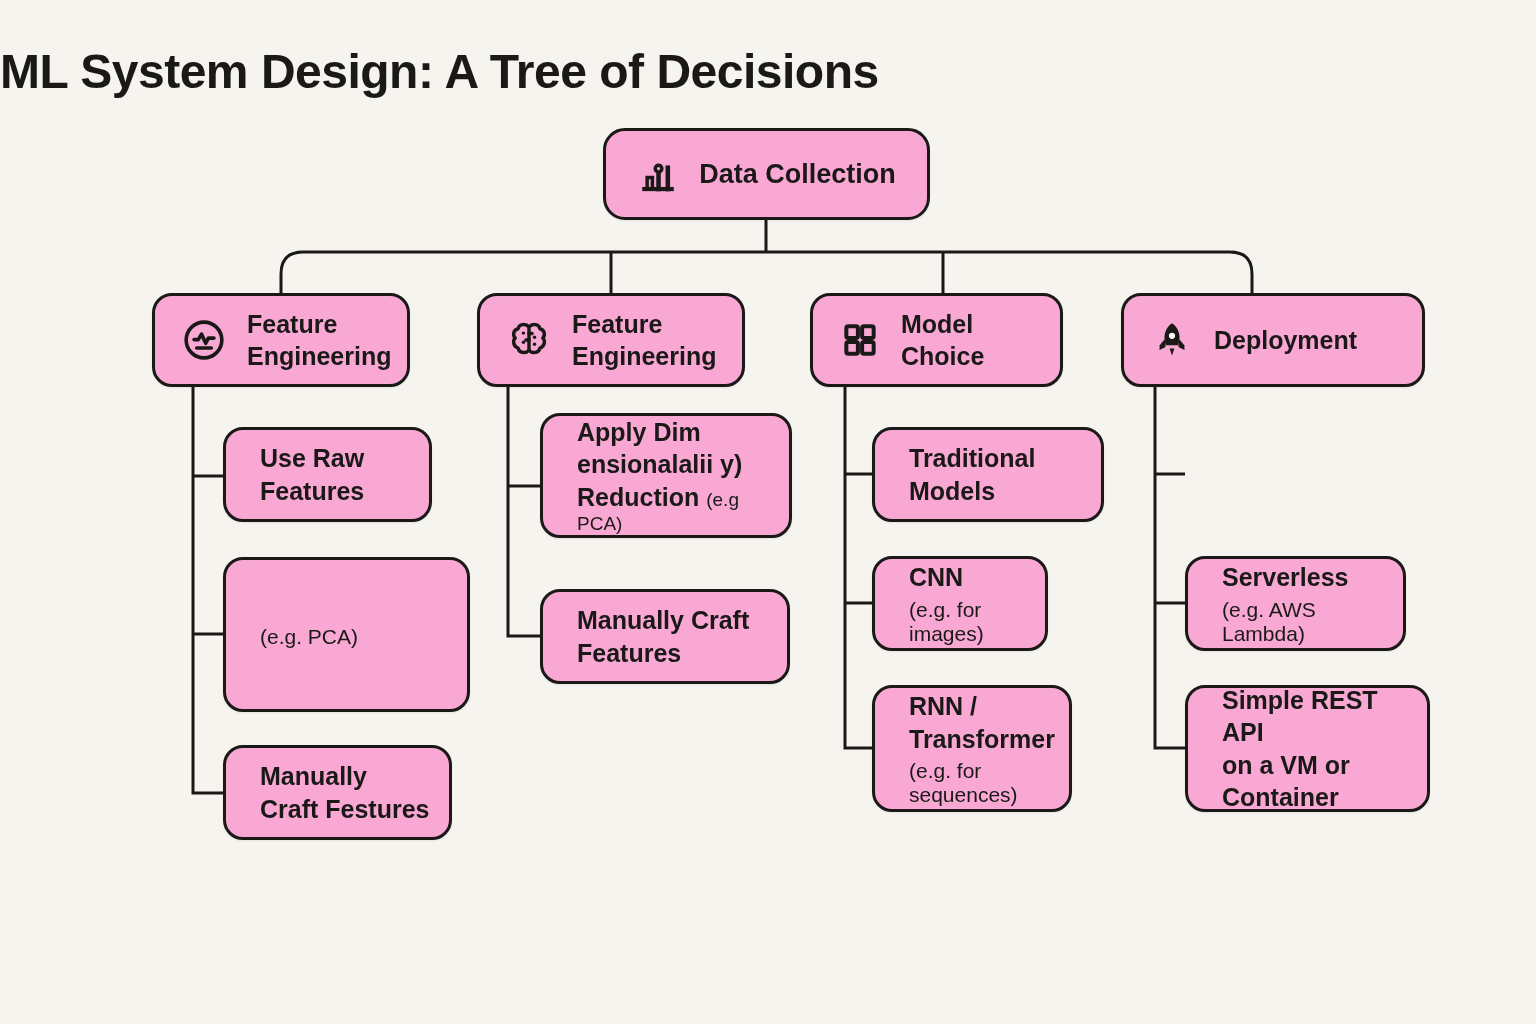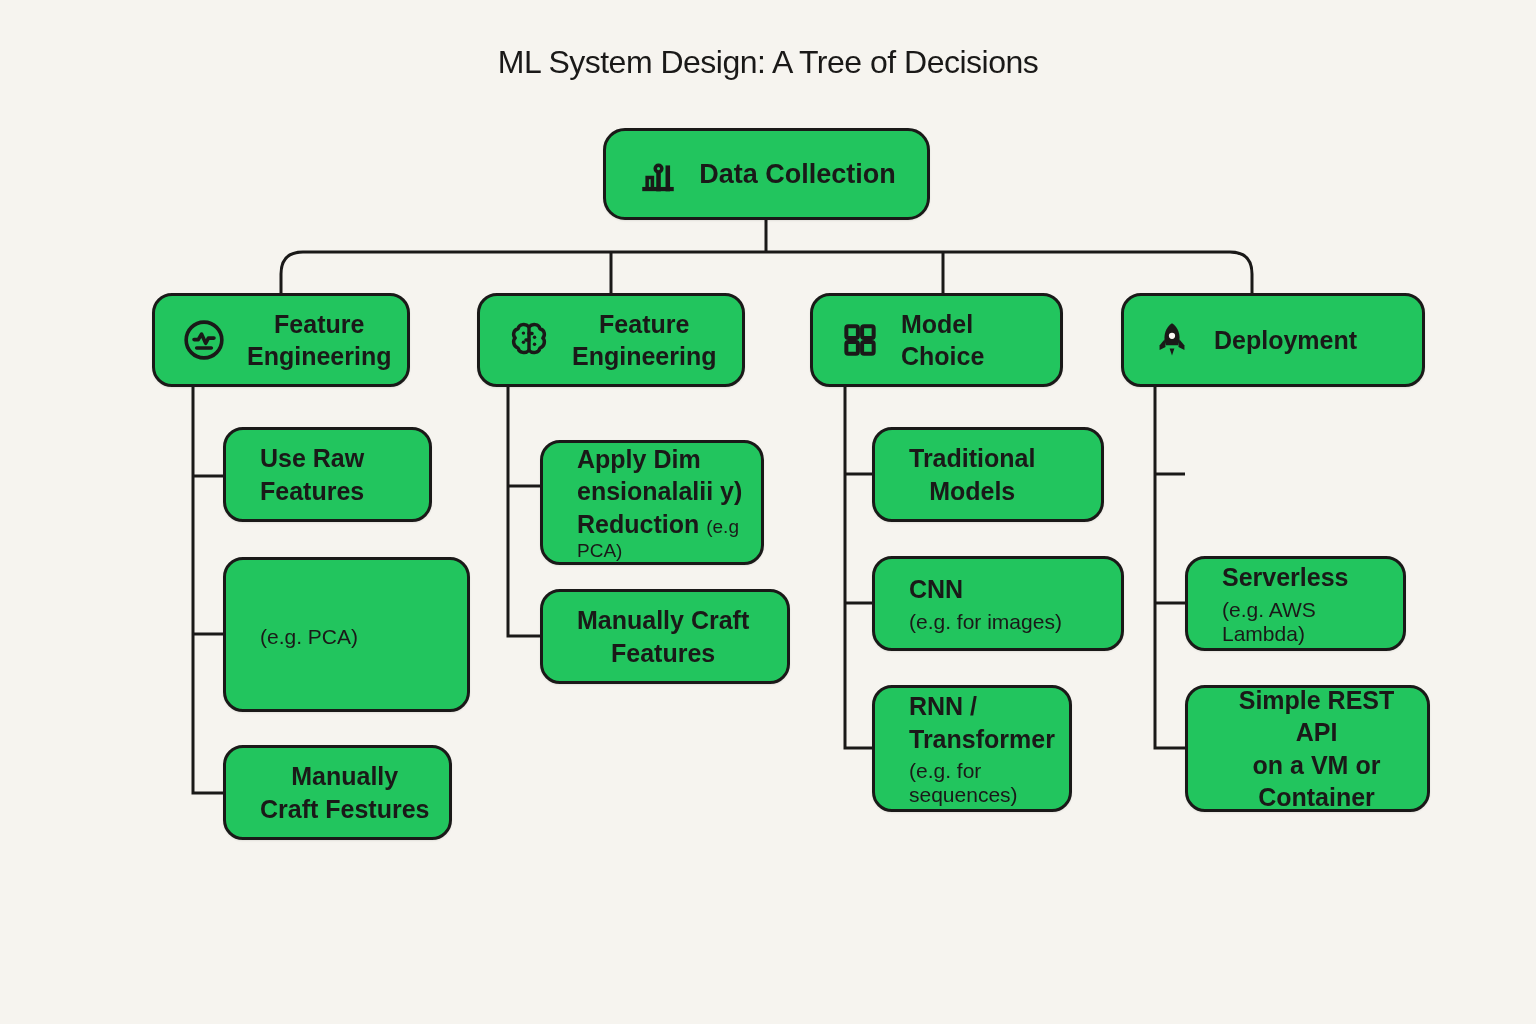--- a/index.html
+++ b/index.html
@@ -7,36 +7,36 @@
   body {
     font-family: "Liberation Sans", sans-serif;
     background:#f6f4ef;
     color:#1a1918;
     position:relative;
     overflow:hidden;
   }
   .stage { position:absolute; inset:0; width:1536px; height:1024px; }
   .page-title {
     position:absolute; left:0; top:44px; width:1536px;
-    text-align:center; font-size:32px; font-weight:normal; letter-spacing:-0.5px;
+    font-size:48px; font-weight:bold; letter-spacing:-0.5px;
   }
   svg.connectors { position:absolute; left:0; top:0; width:1536px; height:1024px; }
   .node {
     position:absolute;
-    background:#22c55e;
+    background:#f9a8d4;
     border:3px solid #1a1918;
     border-radius:20px;
     display:flex; align-items:center;
     box-shadow:0 1px 2px rgba(0,0,0,0.08);
   }
   .node.root { border-radius:22px; justify-content:center; gap:20px; padding:0 10px; }
   .node.branch { gap:20px; padding:0 12px 0 26px; }
   .node.child { padding:0 16px 0 34px; }
   .label { font-weight:bold; }
-  .multiline { white-space:pre-line;text-align:center; }
+  .multiline { white-space:pre-line; }
   .root .label { font-size:27px; }
   .branch .label { font-size:25px; line-height:1.28; }
   .child .label { font-size:25px; line-height:1.3; }
   .sub { font-weight:normal; }
   .sub.block { display:block; font-size:21px; margin-top:4px; }
   .sub.inline { display:inline; font-size:19px; margin-left:7px; }
   .icon { display:inline-flex; flex:0 0 auto; }
   .icon svg { display:block; }
 </style>
 </head>
@@ -137,37 +137,37 @@
   <div class="node child" style="left:223px;top:557px;width:247px;height:155px">
     <span>
       <span class="sub block">(e.g. PCA)</span>
     </span>
   </div>
   <div class="node child" style="left:223px;top:745px;width:229px;height:95px">
     <span class="label multiline">Manually
 Craft Festures</span>
   </div>
 
-  <div class="node child" style="left:540px;top:440px;width:224px;height:125px">
+  <div class="node child" style="left:540px;top:413px;width:252px;height:125px">
     <span>
       <span class="label multiline">Apply Dim
 ensionalalii y)
 Reduction</span><span class="sub inline">(e.g PCA)</span>
     </span>
   </div>
   <div class="node child" style="left:540px;top:589px;width:250px;height:95px">
     <span class="label multiline">Manually Craft
 Features</span>
   </div>
 
   <div class="node child" style="left:872px;top:427px;width:232px;height:95px">
     <span class="label multiline">Traditional
 Models</span>
   </div>
-  <div class="node child" style="left:872px;top:556px;width:252px;height:95px">
+  <div class="node child" style="left:872px;top:556px;width:176px;height:95px">
     <span>
       <span class="label multiline">CNN</span>
       <span class="sub block">(e.g. for images)</span>
     </span>
   </div>
   <div class="node child" style="left:872px;top:685px;width:200px;height:127px">
     <span>
       <span class="label multiline">RNN /
 Transformer</span>
       <span class="sub block">(e.g. for sequences)</span>

